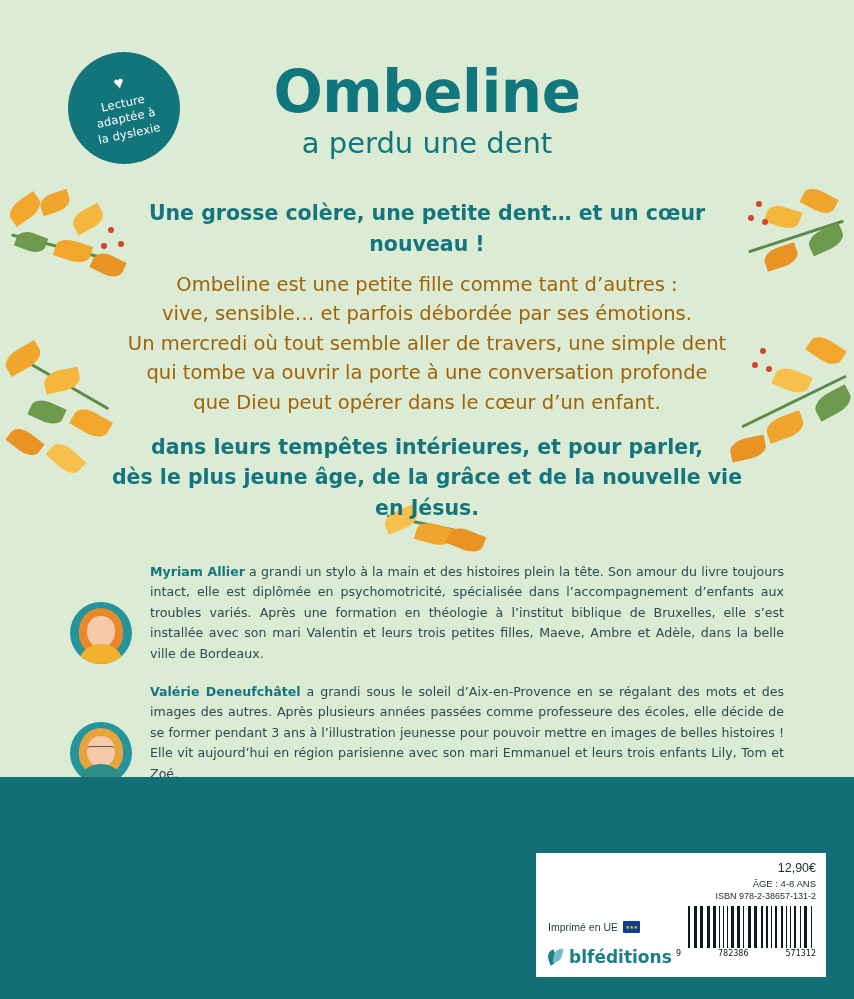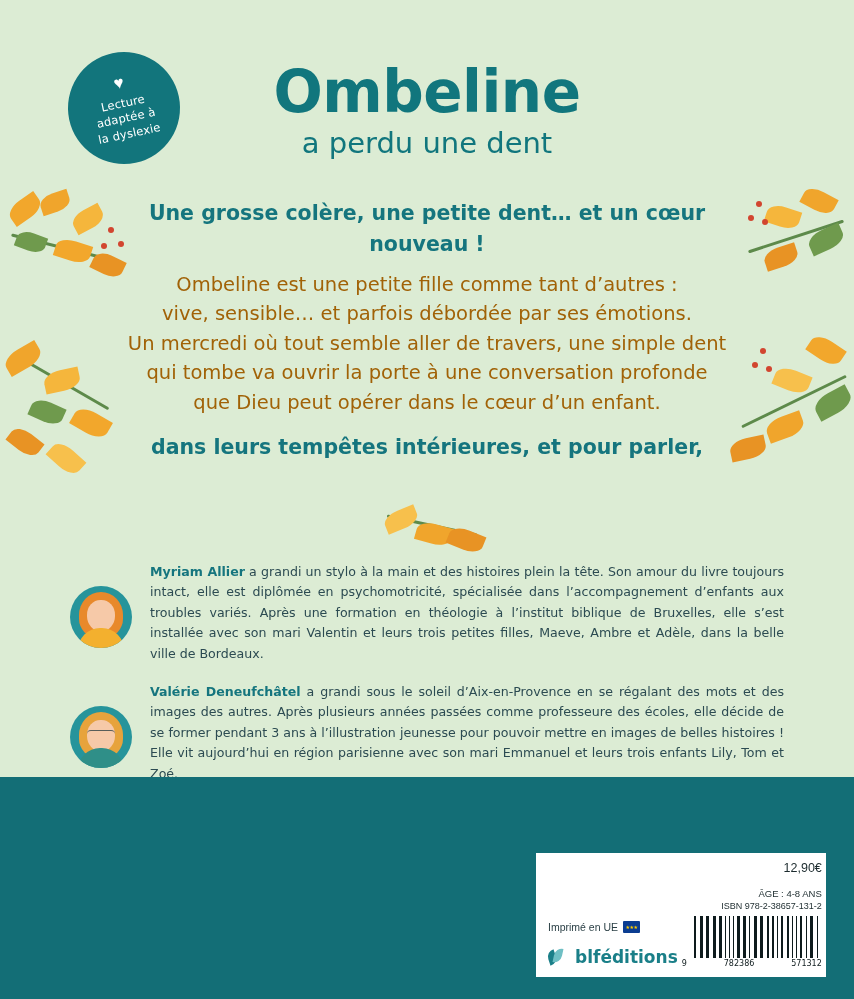--- a/index.html
+++ b/index.html
@@ -104,21 +104,21 @@
   }
   
   .authors {
     position: absolute;
     left: 70px;
     top: 560px;
     width: 714px;
   }
   .author {
     display: flex;
-    align-items: center;
+    align-items: flex-end;
     margin-bottom: 16px;
   }
   .avatar {
     width: 62px;
     height: 62px;
     border-radius: 50%;
     flex: 0 0 62px;
     margin-right: 18px;
     margin-top: 10px;
     position: relative;
@@ -225,21 +225,21 @@
     color: #ffcc00;
     font-size: 5px;
     display: flex;
     align-items: center;
     justify-content: center;
     letter-spacing: -.5px;
   }
   .publisher {
     display: flex;
     align-items: center;
-    gap: 11px;
+    gap: 5px;
     color: #1a7f88;
     font-size: 17px;
     font-weight: bold;
     font-family: "DejaVu Sans", sans-serif;
   }
   .publisher .leaf-mark {
     width: 16px;
     height: 18px;
     position: relative;
   }
@@ -258,21 +258,21 @@
     flex: 1;
     padding: 8px 10px 8px 4px;
     box-sizing: border-box;
     display: flex;
     flex-direction: column;
     align-items: flex-end;
   }
   .price {
     font-size: 12.5px;
     color: #1c2b2e;
-    margin-bottom: 13px;
+    margin-bottom: 3px;
   }
   .age {
     font-size: 9.5px;
     color: #1c2b2e;
     margin-bottom: 2px;
   }
   .isbn-num {
     font-size: 9px;
     color: #1c2b2e;
     margin-bottom: 5px;
@@ -396,20 +396,21 @@
     <div class="lead">Une grosse colère, une petite dent… et un cœur nouveau !</div>
     <div class="body">
       <div>Ombeline est une petite fille comme tant d’autres :</div>
       <div>vive, sensible… et parfois débordée par ses émotions.</div>
       <div>Un mercredi où tout semble aller de travers, une simple dent</div>
       <div>qui tombe va ouvrir la porte à une conversation profonde</div>
       <div>que Dieu peut opérer dans le cœur d’un enfant.</div>
     </div>
     <div class="closing">
       <div>dans leurs tempêtes intérieures, et pour parler,</div>
+      <div>dès le plus jeune âge, de la grâce et de la nouvelle vie en Jésus.</div>
     </div>
   </div>
 
   <div class="authors">
 
     <div class="author">
       <div class="avatar">
         <div class="hair"></div>
         <div class="face"></div>
         <div class="body-sh"></div>

